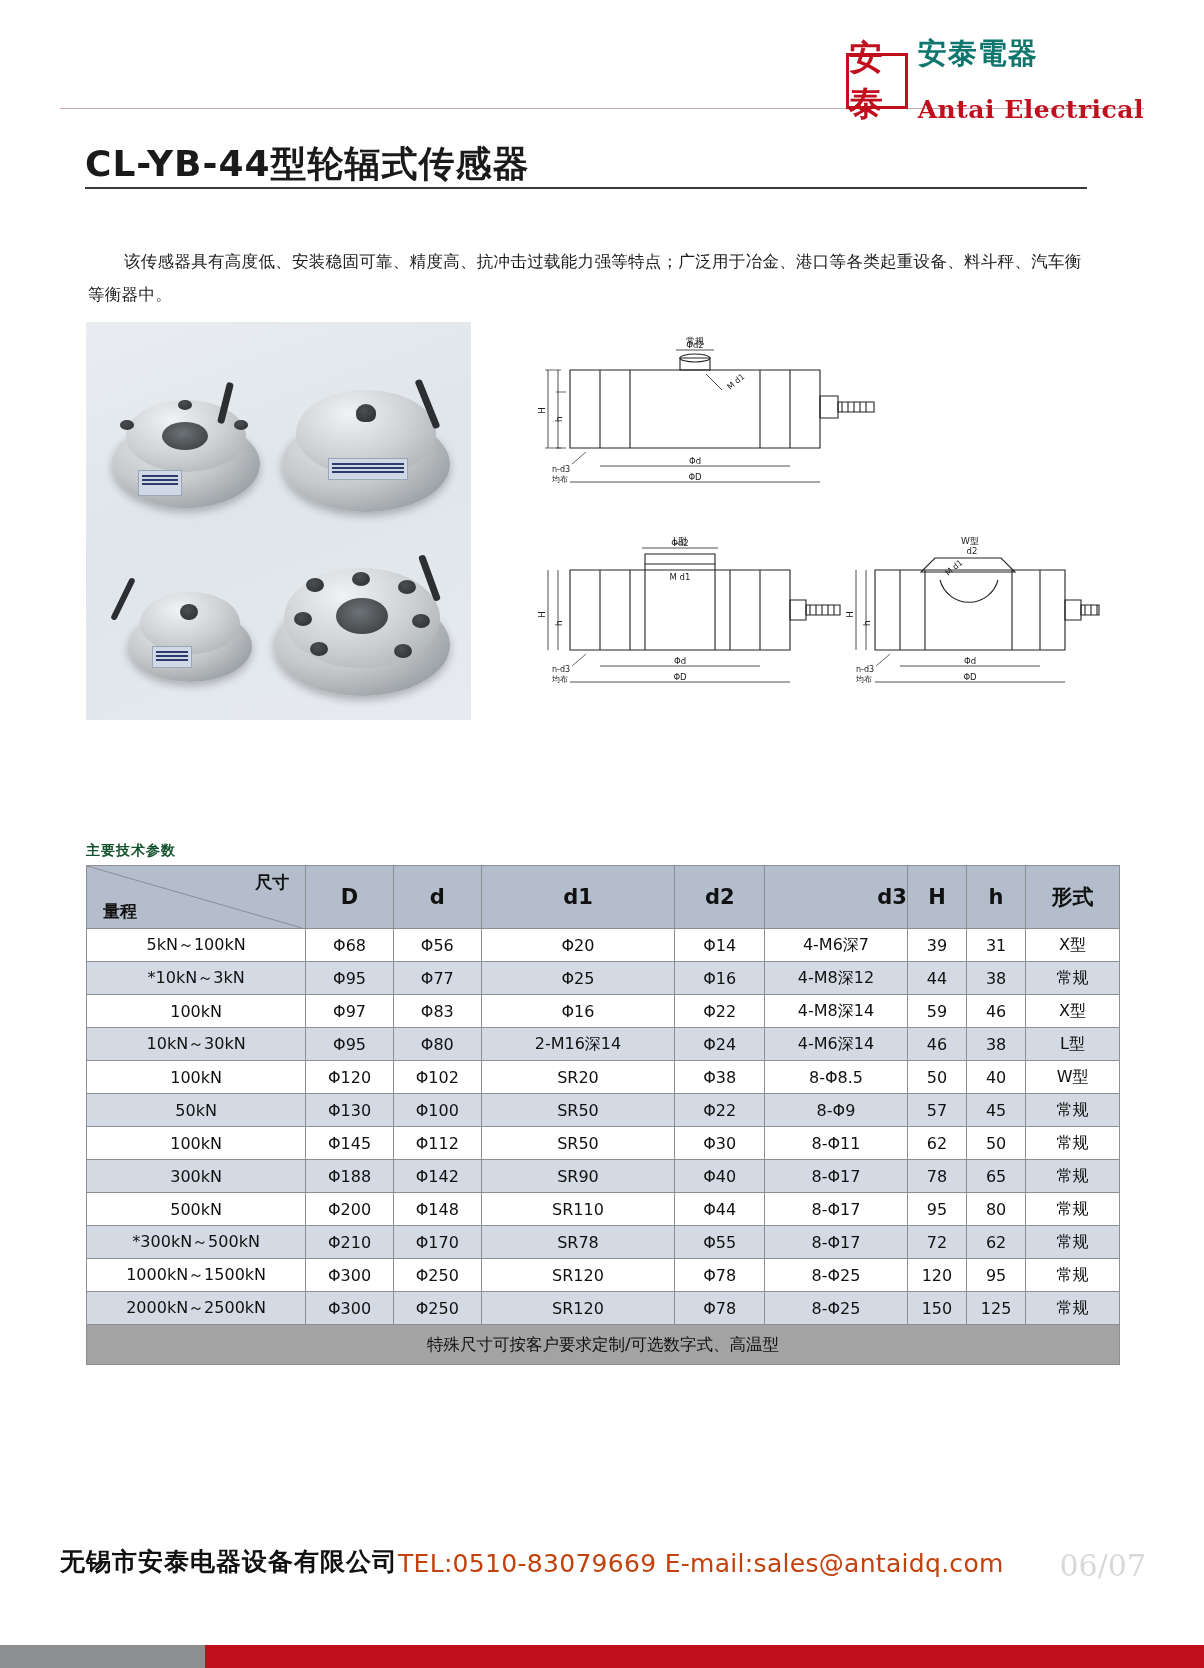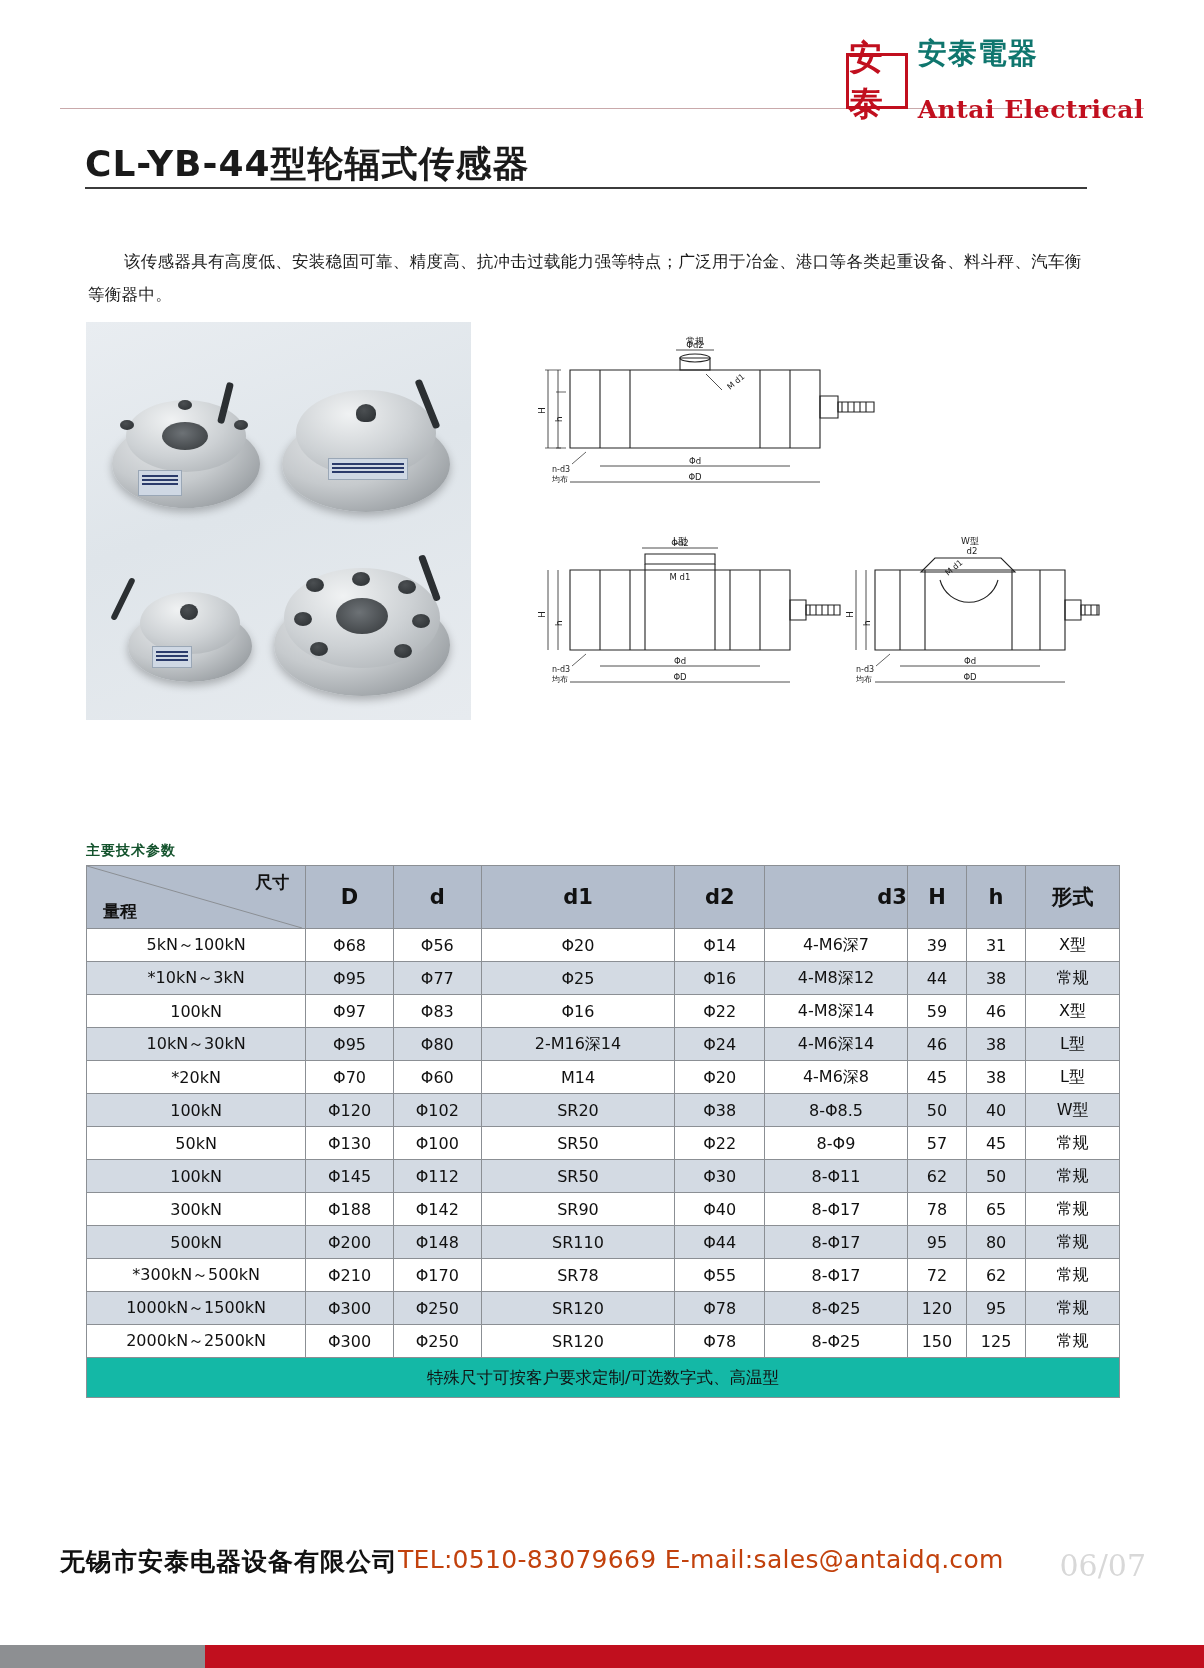--- a/index.html
+++ b/index.html
@@ -194,31 +194,31 @@
     font-size: 17px; font-weight: bold;
   }
   .corner-range {
     position: absolute;
     left: 16px; bottom: 5px;
     font-size: 17px; font-weight: bold;
   }
   table.spec tbody tr:nth-child(odd) { background: #ffffff; }
   table.spec tbody tr:nth-child(even) { background: #d3dae3; }
   table.spec td.note {
-    background: #14b8a6;
+    background: #a3a3a3;
     height: 40px;
     font-size: 16.5px;
   }
 
   
   .footer-text {
     position: absolute;
     left: 60px; top: 1545px;
     display: flex;
-    align-items: flex-start;
+    align-items: flex-end;
   }
   .footer-cn {
     font-size: 25px;
     font-weight: bold;
     color: #111;
     letter-spacing: 1px;
   }
   .footer-contact {
     font-size: 25px;
     color: #c2410c;
@@ -446,31 +446,20 @@
       <td>Φ95</td>
       <td>Φ80</td>
       <td>2-M16深14</td>
       <td>Φ24</td>
       <td>4-M6深14</td>
       <td>46</td>
       <td>38</td>
       <td>L型</td>
     </tr>
     <tr>
-      <td>*20kN</td>
-      <td>Φ70</td>
-      <td>Φ60</td>
-      <td>M14</td>
-      <td>Φ20</td>
-      <td>4-M6深8</td>
-      <td>45</td>
-      <td>38</td>
-      <td>L型</td>
-    </tr>
-    <tr>
       <td>100kN</td>
       <td>Φ120</td>
       <td>Φ102</td>
       <td>SR20</td>
       <td>Φ38</td>
       <td>8-Φ8.5</td>
       <td>50</td>
       <td>40</td>
       <td>W型</td>
     </tr>

